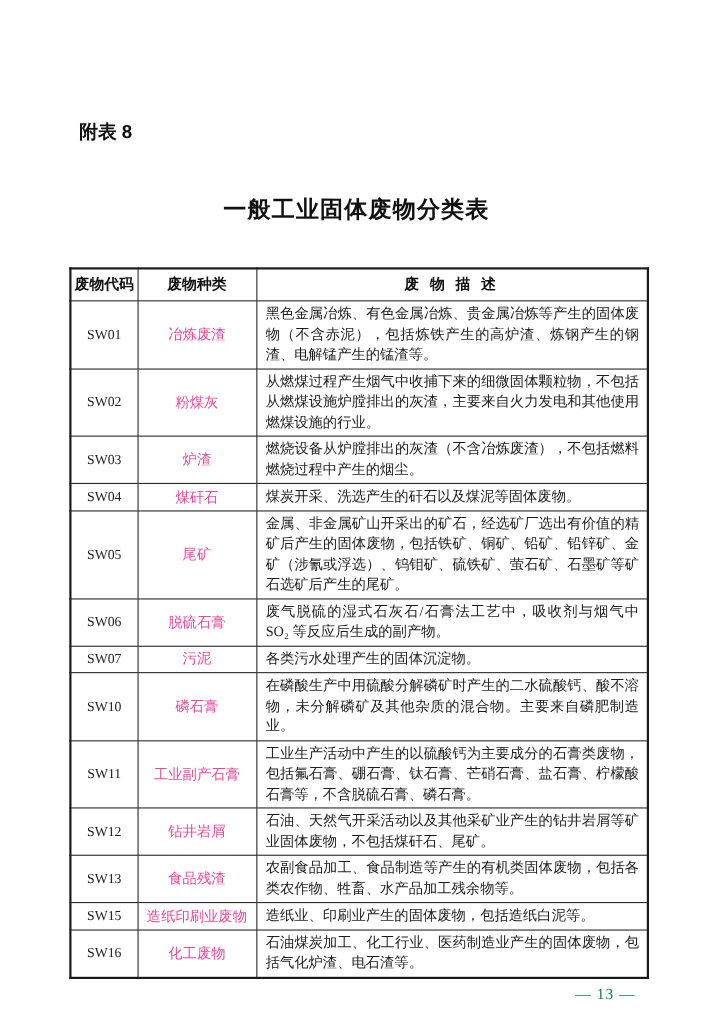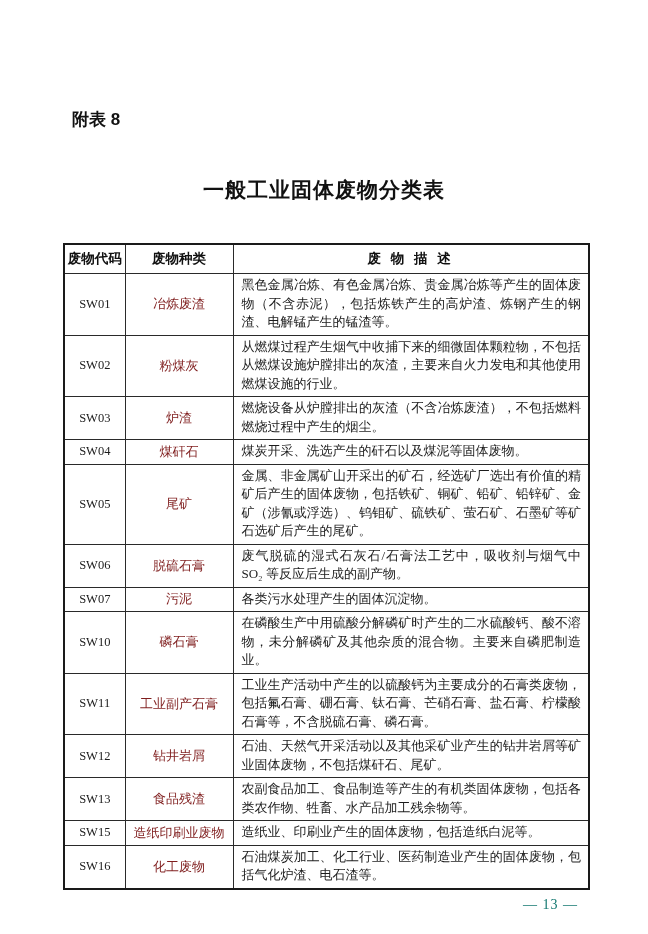--- a/index.html
+++ b/index.html
@@ -62,21 +62,21 @@
   .cell-code {
     text-align: center;
     font-size: 12.5px;
     padding: 2px 1px;
     color: #1c1c1c;
   }
   .cell-type {
     text-align: center;
     font-size: 13px;
     padding: 2px 2px;
-    color: #7f1d1d;
+    color: #ec4899;
   }
   .cell-desc {
     text-align: justify;
     font-size: 13px;
     line-height: 18.5px;
     padding: 2px 7px 3px 8px;
     color: #1c1c1c;
   }
   .page-number {
     position: absolute;

